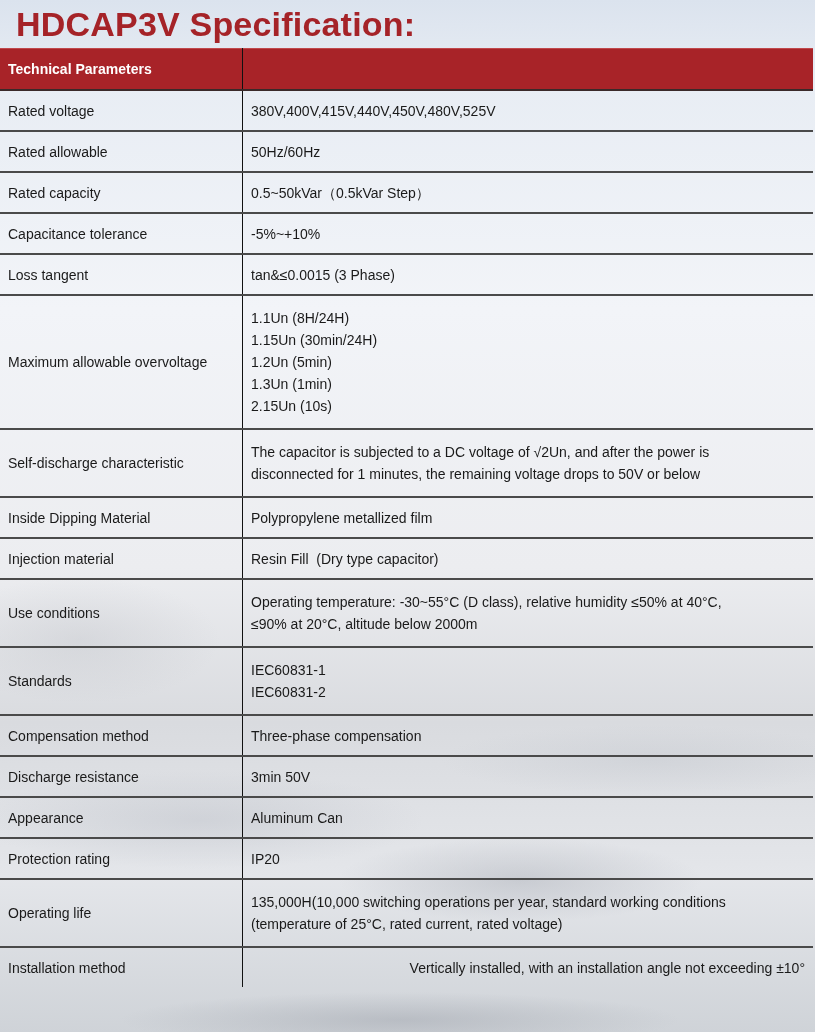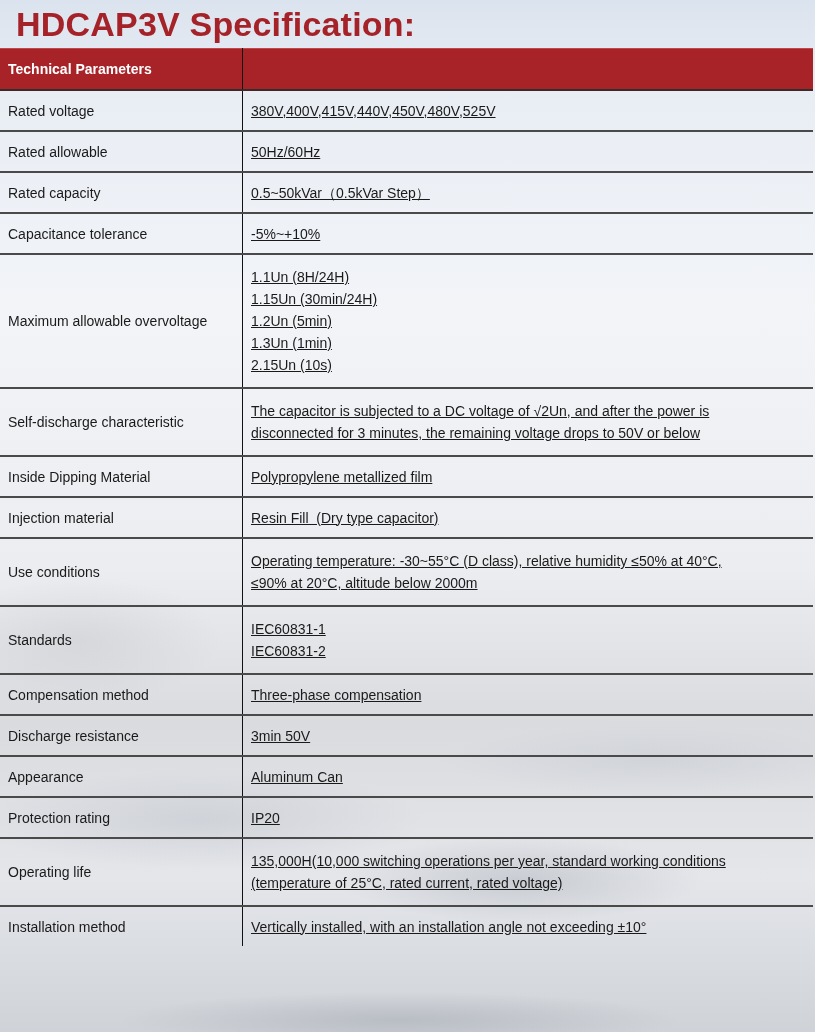--- a/index.html
+++ b/index.html
@@ -37,21 +37,21 @@
     table.spec td.k { width: 226px; border-right: 1.5px solid #111; }
     table.spec tr.head td {
       background: #a82328; color: #ffffff; font-weight: bold;
       height: 40px; border-bottom: 2px solid #3a2a2a;
       border-top: 1px solid #c0484c;
     }
     table.spec tr.head td.k { border-right: 1.5px solid #111; }
     table.spec tr.r1 td { height: 39px; }
     table.spec tr.r2 td { height: 66px; }
     table.spec tr.r5 td { height: 132px; }
-    .k span, .v span { display: block; text-decoration: underline; }
+    .k span, .v span { display: block; }
   </style>
 </head>
 <body>
 
 <div class="bg-clouds"></div>
 
 <h1 class="title" style="margin:0;">HDCAP3V Specification:</h1>
 
 <table class="spec">
   <tbody>
@@ -76,35 +76,41 @@
       <td class="v">
           <span>0.5~50kVar（0.5kVar Step）</span>
         </td>
     </tr>
     <tr class="r1">
       <td class="k">Capacitance tolerance</td>
       <td class="v">
           <span>-5%~+10%</span>
         </td>
     </tr>
+    <tr class="r1">
+      <td class="k">Loss tangent</td>
+      <td class="v">
+          <span>tan&amp;≤0.0015 (3 Phase)</span>
+        </td>
+    </tr>
     <tr class="r5">
       <td class="k">Maximum allowable overvoltage</td>
       <td class="v multi">
         <span>1.1Un (8H/24H)</span>
         <span>1.15Un (30min/24H)</span>
         <span>1.2Un (5min)</span>
         <span>1.3Un (1min)</span>
         <span>2.15Un (10s)</span>
       </td>
     </tr>
     <tr class="r2">
       <td class="k">Self-discharge characteristic</td>
       <td class="v multi">
         <span>The capacitor is subjected to a DC voltage of √2Un, and after the power is</span>
-        <span>disconnected for 3 minutes, the remaining voltage drops to 50V or below</span>
+        <span>disconnected for 1 minutes, the remaining voltage drops to 50V or below</span>
       </td>
     </tr>
     <tr class="r1">
       <td class="k">Inside Dipping Material</td>
       <td class="v">
           <span>Polypropylene metallized film</span>
         </td>
     </tr>
     <tr class="r1">
       <td class="k">Injection material</td>
@@ -152,18 +158,18 @@
     </tr>
     <tr class="r2">
       <td class="k">Operating life</td>
       <td class="v multi">
         <span>135,000H(10,000 switching operations per year, standard working conditions</span>
         <span>(temperature of 25°C, rated current, rated voltage)</span>
       </td>
     </tr>
     <tr class="r1">
       <td class="k" style="border-bottom:none;">Installation method</td>
-      <td class="v" style="border-bottom:none;">
+      <td class="v" style="border-bottom:none;text-align:right;">
           <span>Vertically installed, with an installation angle not exceeding ±10°</span>
         </td>
     </tr>
   </tbody>
 </table>
 
 </body></html>

